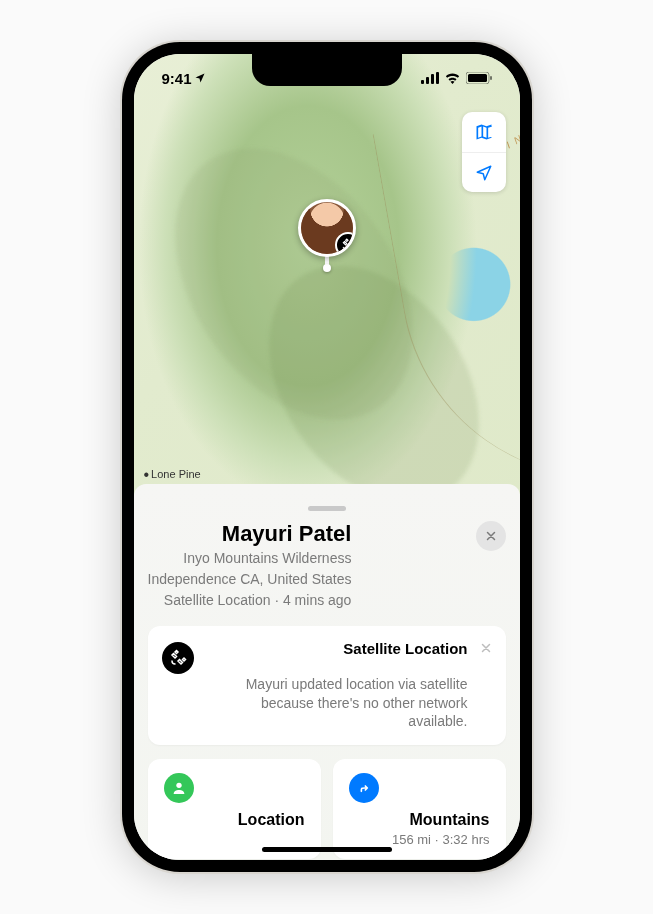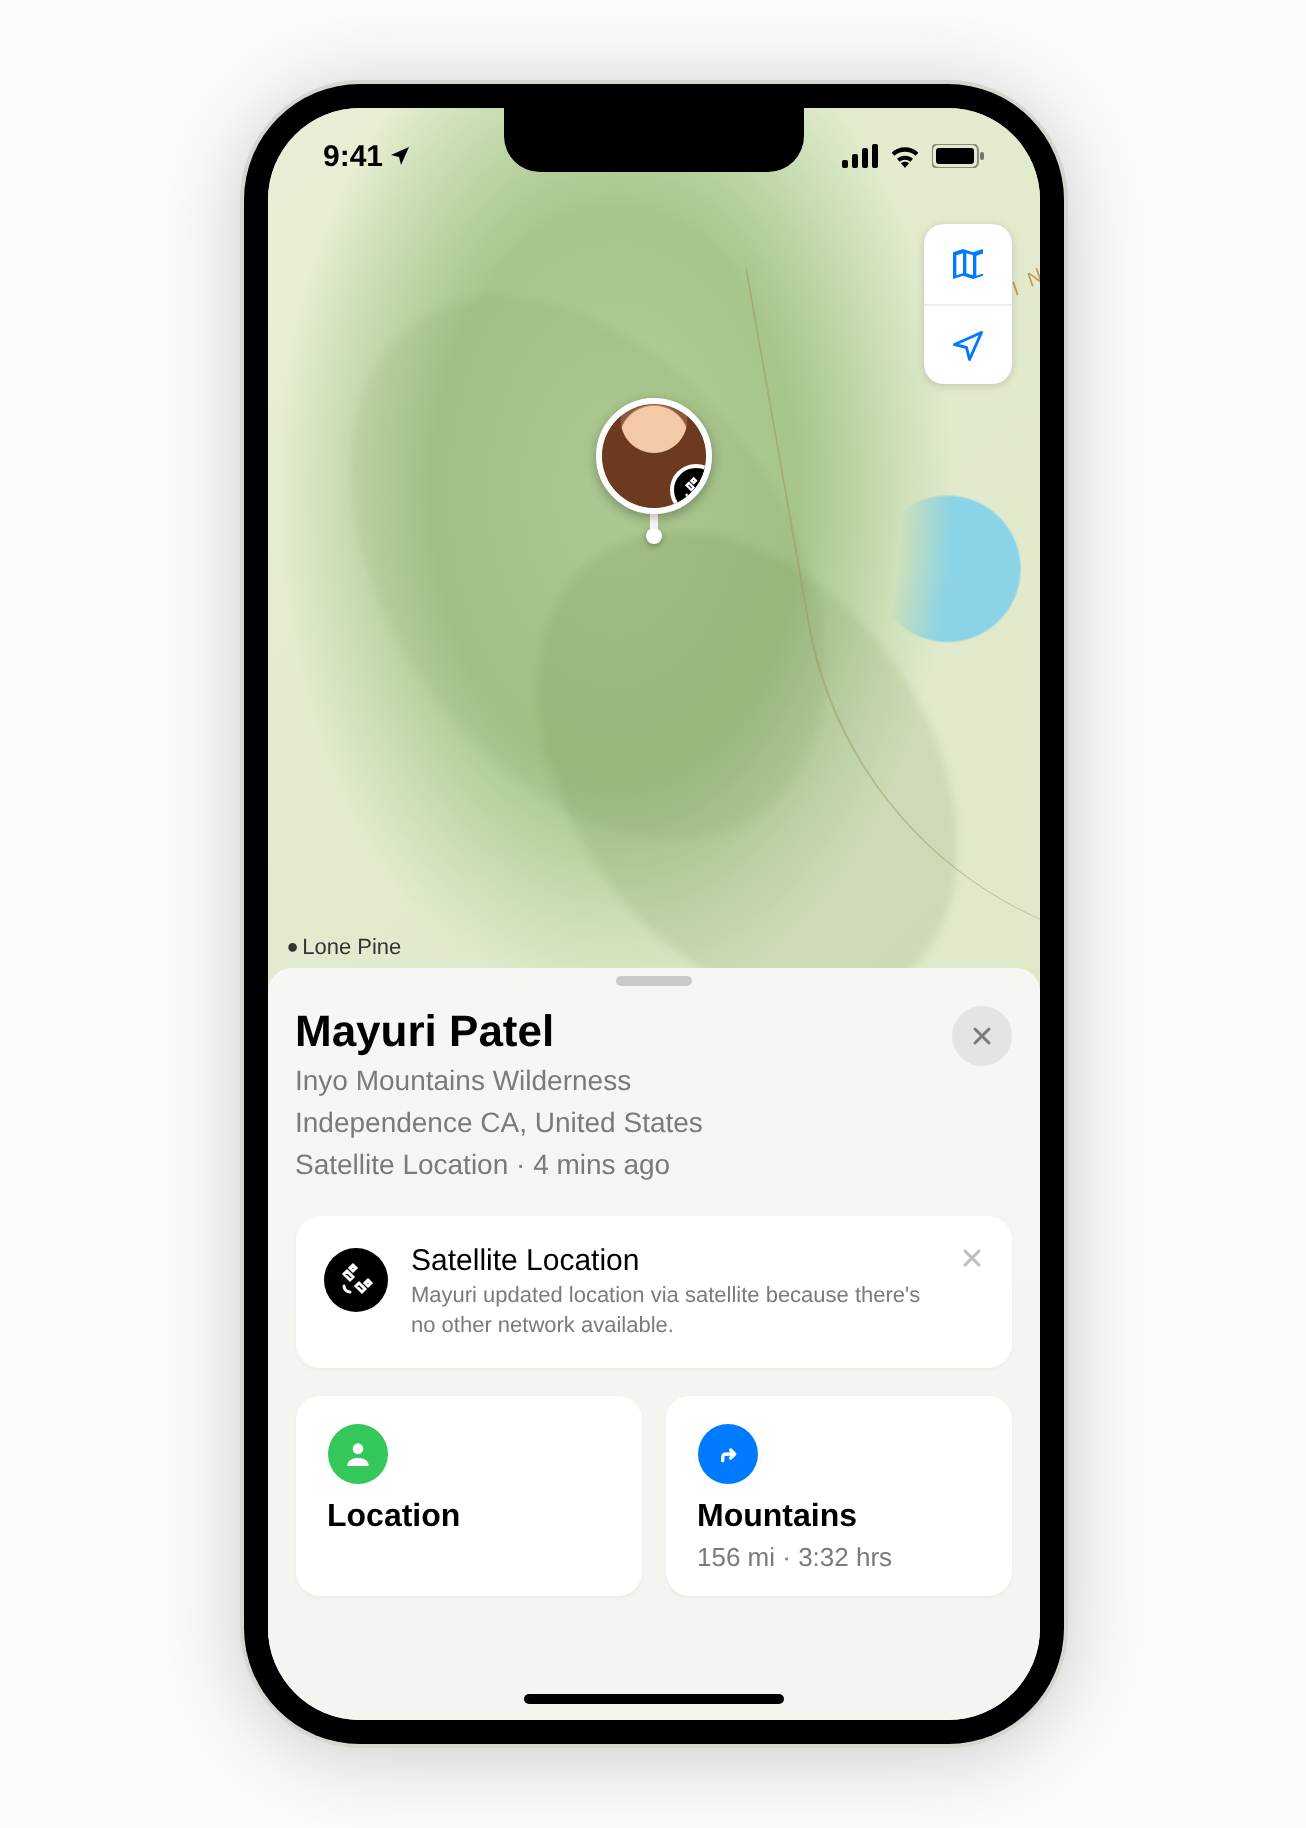--- a/index.html
+++ b/index.html
@@ -1,20 +1,21 @@
 <!DOCTYPE html>
 <html><head>
 <meta charset="utf-8">
 <style>
   * { margin: 0; padding: 0; box-sizing: border-box; font-family: -apple-system, BlinkMacSystemFont, 'Segoe UI', Helvetica, Arial, sans-serif; }
   body { background: #fafafa; width: 653px; height: 914px; display: flex; align-items: center; justify-content: center; }
   .phone-frame {
     width: 410px; height: 830px; background: #000; border-radius: 58px; padding: 12px;
     box-shadow: 0 0 0 2px #d8d5cf, 0 4px 40px rgba(0,0,0,.2);
     position: relative;
+    text-align: right;
   }
   .screen {
     width: 100%; height: 100%; background: #f0f0f0; border-radius: 46px; overflow: hidden; position: relative;
   }
   .notch {
     position: absolute; top: 0; left: 50%; transform: translateX(-50%);
     width: 150px; height: 32px; background: #000; border-bottom-left-radius: 18px; border-bottom-right-radius: 18px; z-index: 50;
   }
   .status-bar {
     position: absolute; top: 0; left: 0; right: 0; height: 48px; display: flex; justify-content: space-between; align-items: center;
@@ -53,32 +54,32 @@
   .avatar-face { width:100%; height:100%; background: radial-gradient(circle at 50% 35%, #f4c9a8 0 40%, #8b5a3c 42% 100%); position:relative;}
   .avatar-hair { position:absolute; inset:0; border-radius:50%; background: radial-gradient(circle at 50% 15%, transparent 0 32%, #6b3a1f 33% 100%);}
   .avatar-badge { position:absolute; bottom:-4px; right:-8px; width:26px; height:26px; border-radius:50%; background:#000; border:2px solid #fff; display:flex; align-items:center; justify-content:center;}
   .pin-stem { width:4px; height:10px; background:#fff; margin-top:-1px;}
   .pin-dot { width:8px; height:8px; background:#fff; border-radius:50%; margin-top:-2px; box-shadow:0 1px 3px rgba(0,0,0,.3);}
 
   .sheet {
     position:absolute; left:0; right:0; bottom:0; top:430px;
     background: linear-gradient(180deg, #f6f6f4 0%, #f3f5f0 100%);
     border-top-left-radius:12px; border-top-right-radius:12px;
-    padding: 4px 14px 0;
+    padding: 22px 14px 0;
   }
   .grabber { width:38px; height:5px; background:#c9c9c9; border-radius:3px; margin:0 auto 10px; }
   .sheet-header { display:flex; justify-content:space-between; align-items:flex-start; }
   .person-name { font-size:22px; font-weight:600; color:#000; }
   .person-loc { font-size:14px; color:#7a7a7a; line-height:1.35; margin-top:2px;}
   .close-chip { width:30px; height:30px; border-radius:50%; background:#e4e4e4; display:flex; align-items:center; justify-content:center; color:#7a7a7a; flex-shrink:0;}
 
   .sat-card { background:#fff; border-radius:12px; padding:14px 14px 14px 14px; margin-top:16px; display:flex; gap:12px; align-items:flex-start; box-shadow:0 1px 2px rgba(0,0,0,.04);}
   .sat-icon { width:32px; height:32px; border-radius:50%; background:#000; display:flex; align-items:center; justify-content:center; flex-shrink:0; margin-top:2px;}
-  .sat-title { font-size:15px; font-weight:400; color:#000;}
-  .sat-body { font-size:11px; color:#7a7a7a; line-height:1.35; margin-top:2px;}
+  .sat-title { font-size:15px; font-weight:700; color:#000;}
+  .sat-body { font-size:14px; color:#7a7a7a; line-height:1.35; margin-top:18px;}
   .sat-close { color:#bdbdbd; margin-left:auto; flex-shrink:0;}
 
   .action-row { display:flex; gap:12px; margin-top:14px;}
   .action-card { flex:1; background:#fff; border-radius:12px; padding:14px 16px 12px; box-shadow:0 1px 2px rgba(0,0,0,.04);}
   .action-icon { width:30px; height:30px; border-radius:50%; display:flex; align-items:center; justify-content:center; margin-bottom:8px;}
   .ic-green{background:#34c759;} .ic-blue{background:#007aff;}
   .action-title { font-size:16px; font-weight:600; color:#000;}
   .action-sub { font-size:13px; color:#7a7a7a; margin-top:3px;}
 
   .home-indicator { position:absolute; bottom:8px; left:50%; transform:translateX(-50%); width:130px; height:5px; background:#000; border-radius:3px; z-index:60;}

